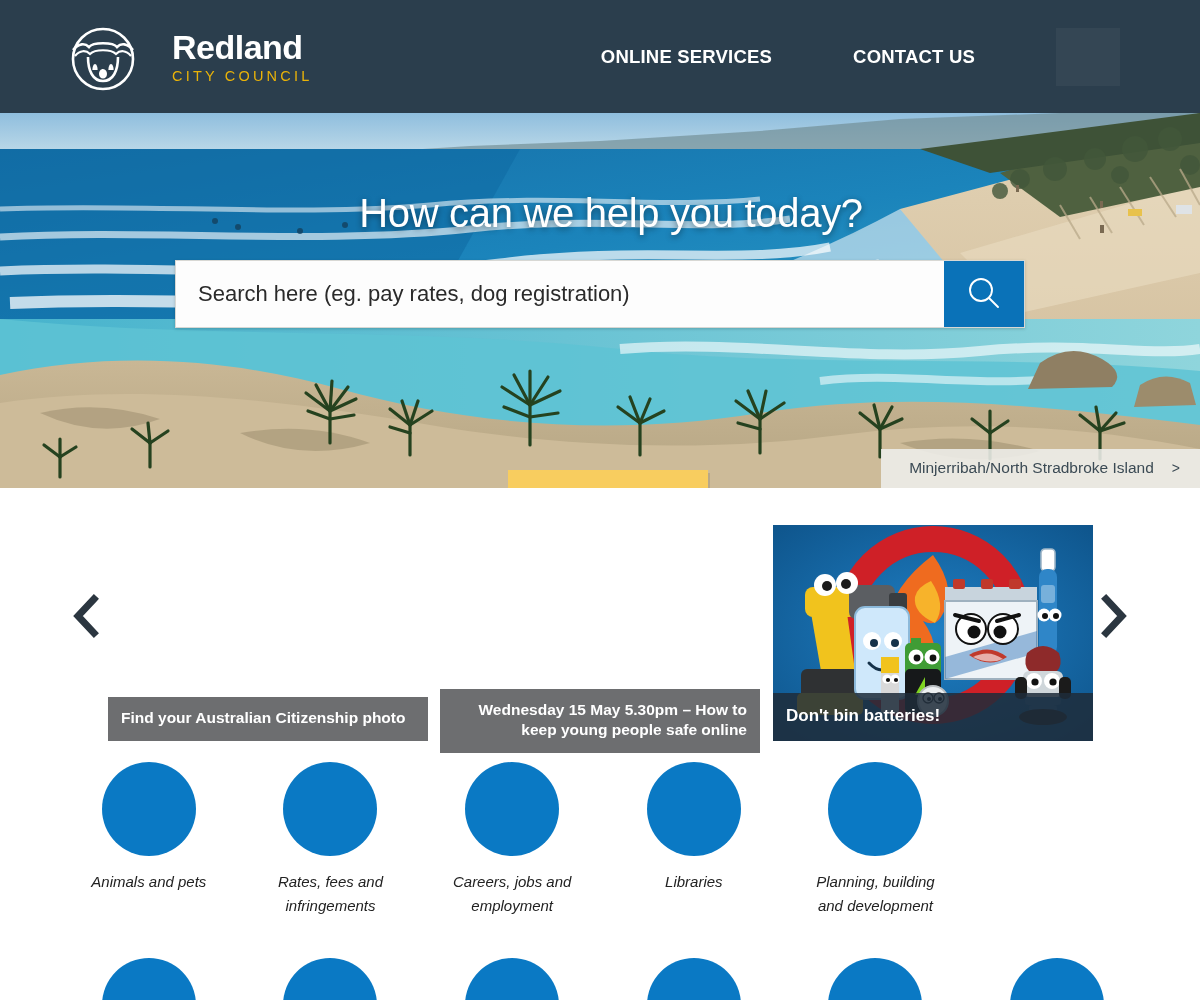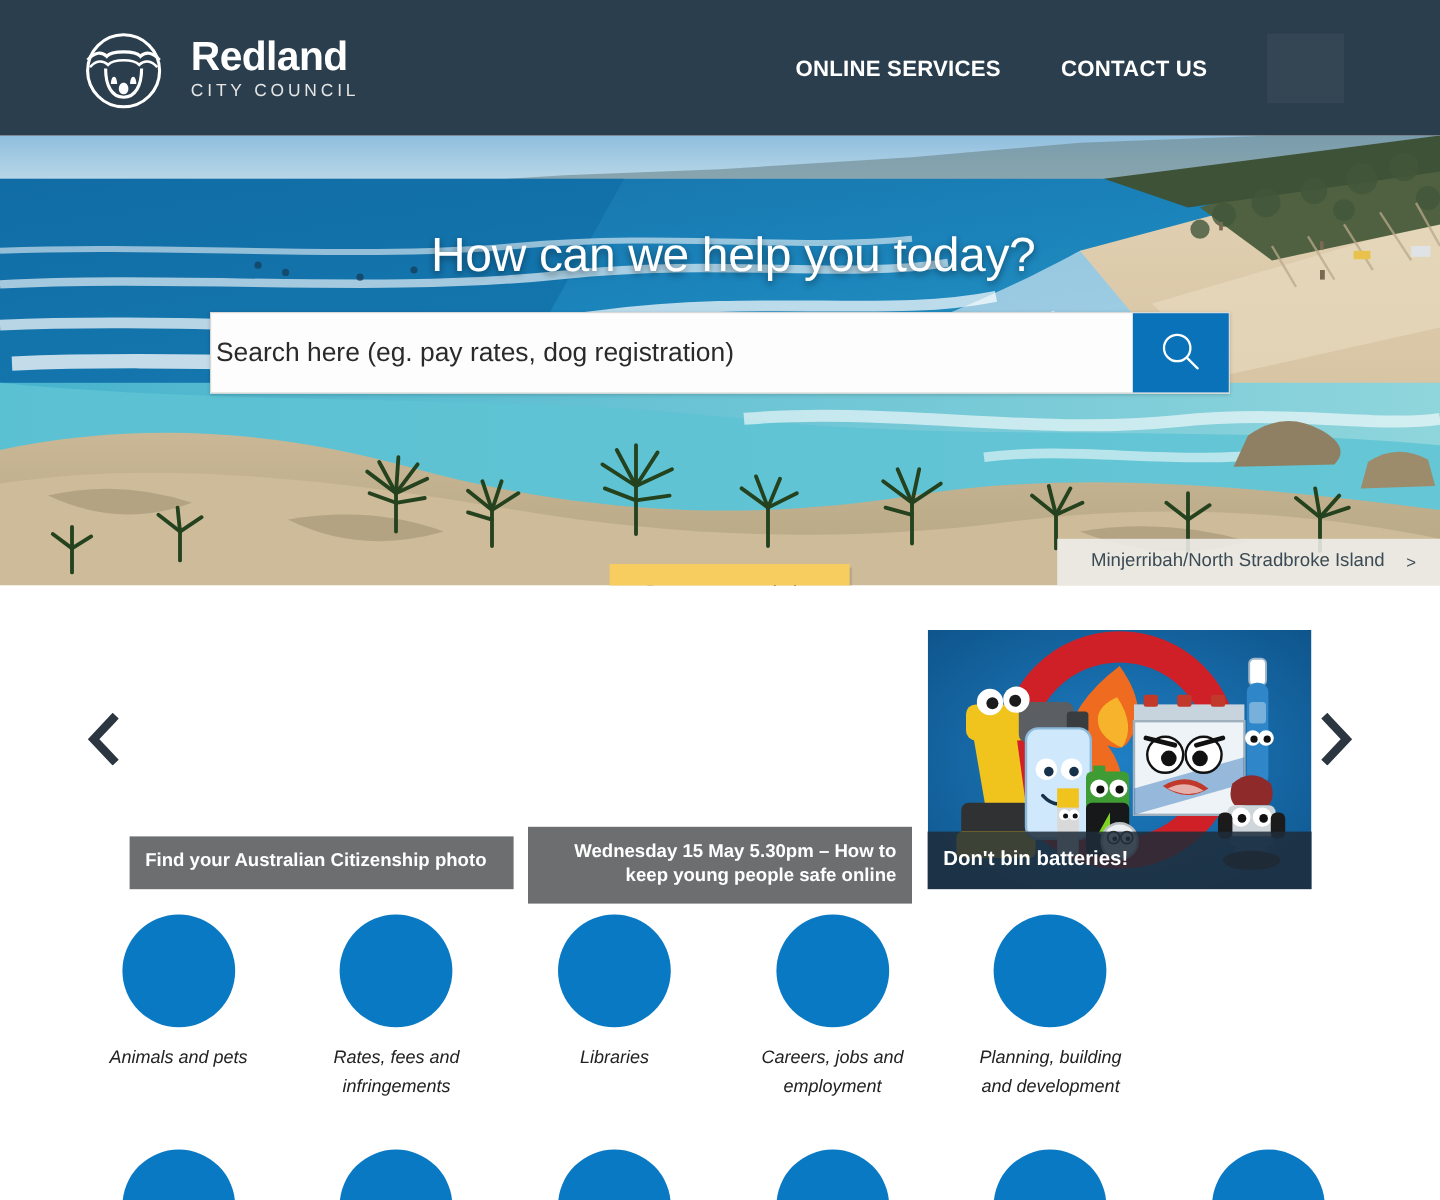--- a/index.html
+++ b/index.html
@@ -13,35 +13,35 @@
 
   
   .header {
     position: absolute; top: 0; left: 0;
     width: 1200px; height: 113px;
     background: #2b3e4d;
     z-index: 20;
   }
   .logo-wrap {
     position: absolute; left: 62px; top: 21px;
-    display: flex; align-items: center; gap: 15px;
+    display: flex; align-items: center; gap: 28px;
   }
   .logo-mark { width: 82px; height: 72px; }
   .logo-text { display: flex; flex-direction: column; line-height: 1; }
   .logo-title {
     color: #ffffff; font-size: 34px; font-weight: bold;
     letter-spacing: -0.5px;
   }
   .logo-sub {
-    color: #e5e5e5; font-size: 14.5px; font-weight: normal;
+    color: #eab308; font-size: 14.5px; font-weight: normal;
     letter-spacing: 3.2px; margin-top: 5px;
   }
   .topnav {
     position: absolute; right: 0; top: 0; height: 113px;
-    display: flex; align-items: center;
+    display: flex; align-items: center; gap: 31px;
   }
   .topnav-item {
     color: #ffffff; font-size: 18.5px; font-weight: bold;
     letter-spacing: 0.2px; margin-right: 50px;
     text-decoration: none; white-space: nowrap;
   }
   .topnav-placeholder {
     width: 64px; height: 58px;
     background: rgba(255,255,255,0.045);
     margin-right: 80px;
@@ -69,21 +69,21 @@
   .search-bar {
     position: absolute; left: 175px; top: 147px;
     width: 850px; height: 68px;
     background: #fdfdfd;
     border: 1px solid #d8d8d4;
     display: flex; align-items: stretch;
     box-shadow: 0 1px 3px rgba(0,0,0,0.18);
   }
   .search-input {
     flex: 1; border: 0; outline: 0; background: transparent;
-    padding: 0 4px;
+    padding: 0 22px;
     font-family: "Liberation Sans", sans-serif;
     font-size: 22px; color: #2a2a2a;
   }
   .search-input::placeholder { color: #2a2a2a; opacity: 1; }
   .search-btn {
     width: 80px; background: #0a72b8; border: 0;
     display: flex; align-items: center; justify-content: center;
     cursor: pointer;
   }
   .browse-btn {
@@ -556,28 +556,28 @@
     <div class="svc">
       <span class="svc-circle"></span>
       <span class="svc-label">Animals and pets</span>
     </div>
     <div class="svc">
       <span class="svc-circle"></span>
       <span class="svc-label">Rates, fees and infringements</span>
     </div>
     <div class="svc">
       <span class="svc-circle"></span>
+      <span class="svc-label">Careers, jobs and employment</span>
+    </div>
+    <div class="svc">
+      <span class="svc-circle"></span>
       <span class="svc-label">Libraries</span>
     </div>
     <div class="svc">
       <span class="svc-circle"></span>
-      <span class="svc-label">Careers, jobs and employment</span>
-    </div>
-    <div class="svc">
-      <span class="svc-circle"></span>
       <span class="svc-label">Planning, building and development</span>
     </div>
   </div>
 
   <div class="svc-row r2">
     <div class="svc">
       <span class="svc-circle"></span>
       <span class="svc-label"></span>
     </div>
     <div class="svc">

